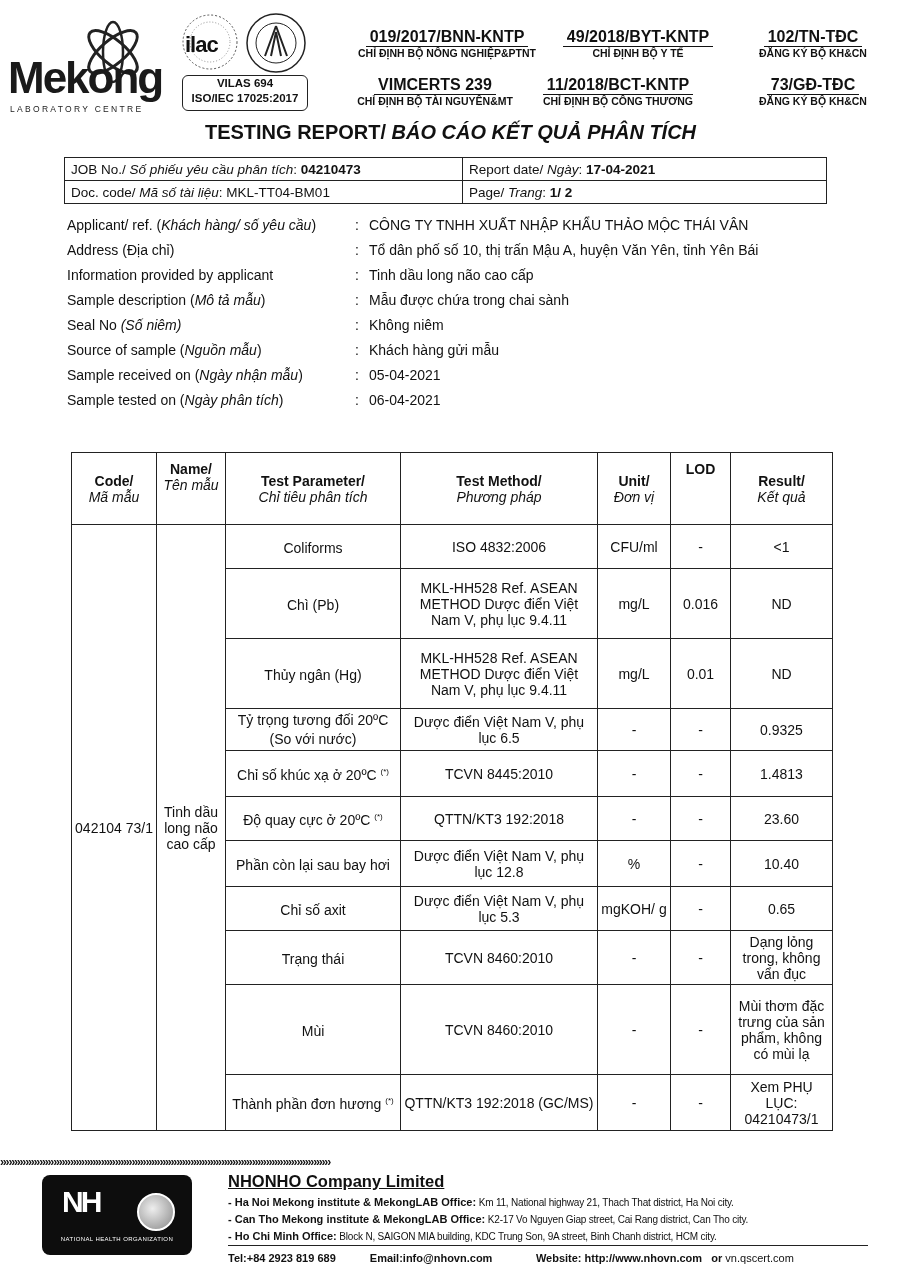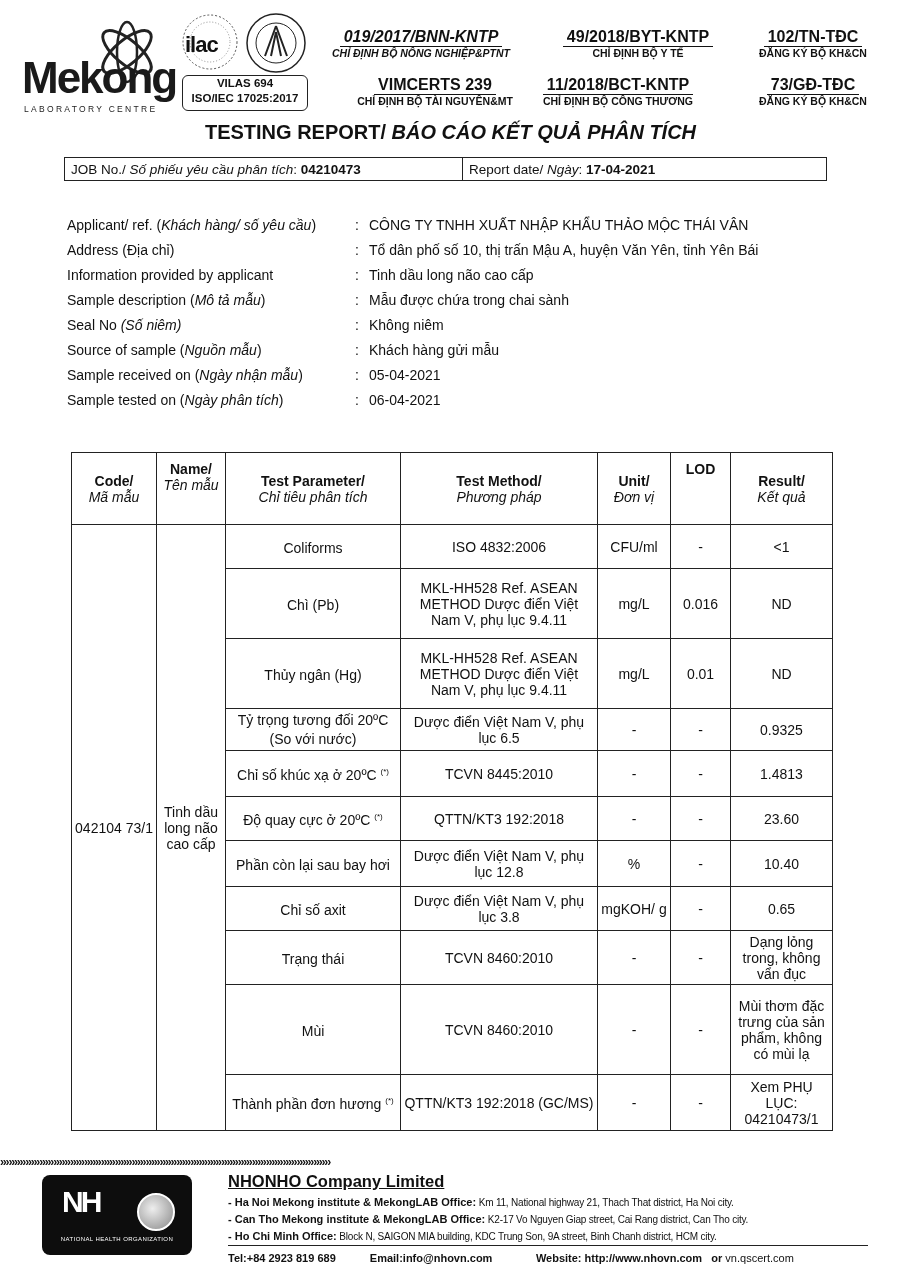--- a/index.html
+++ b/index.html
@@ -1,21 +1,21 @@
 <!DOCTYPE html>
 <html><head>
 <meta charset="utf-8">
 <style>
   html, body { margin: 0; padding: 0; background: #fff; }
   body { width: 901px; height: 1280px; position: relative; overflow: hidden;
          font-family: "Liberation Sans", sans-serif; color: #111; }
   .abs { position: absolute; }
 
   
-  .mekong-logo { left: 22px; top: 12px; width: 150px; height: 100px; }
+  .mekong-logo { left: 8px; top: 12px; width: 150px; height: 100px; }
   .mekong-word { position: absolute; left: 0; top: 44px; font-size: 44px; font-weight: 900;
                  letter-spacing: -2px; color: #1a1a1a; line-height: 44px; }
   .mekong-sub { position: absolute; left: 2px; top: 92px; font-size: 8.5px; letter-spacing: 2.3px; color: #222; }
   .atom { position: absolute; left: 70px; top: 0; width: 70px; height: 80px; }
 
   .ilac { left: 180px; top: 12px; width: 60px; height: 60px; }
   .ilac-text { position:absolute; left: 5px; top: 20px; font-weight: 700; font-size: 22px; letter-spacing:-1px; }
   .boa { left: 245px; top: 12px; width: 62px; height: 62px; }
   .vilas-box { left: 182px; top: 75px; width: 124px; height: 34px; border: 1.5px solid #222; border-radius: 6px;
                text-align: center; font-weight: bold; font-size: 11.5px; line-height: 15px; }
@@ -86,21 +86,21 @@
     <circle cx="31" cy="31" r="20" fill="none" stroke="#222" stroke-width="1"></circle>
     <path d="M31 14 L20 44 M31 14 L42 44 M31 20 L26 44 M31 20 L36 44" stroke="#222" stroke-width="2" fill="none"></path>
   </svg>
 </div>
 
 <div class="abs vilas-box">
   <div>VILAS 694</div>
   <div>ISO/IEC 17025:2017</div>
 </div>
 
-<div class="cert" style="left:316px;top:28px;width:210px;font-style:italic;">
+<div class="cert" style="left:342px;top:28px;width:210px;">
   <div class="code">019/2017/BNN-KNTP</div>
   <div class="desc">CHỈ ĐỊNH BỘ NÔNG NGHIỆP&amp;PTNT</div>
 </div>
 <div class="cert" style="left:548px;top:28px;width:180px;">
   <div class="code">49/2018/BYT-KNTP</div>
   <div class="desc">CHỈ ĐỊNH BỘ Y TẾ</div>
 </div>
 <div class="cert" style="left:745px;top:28px;width:136px;">
   <div class="code">102/TN-TĐC</div>
   <div class="desc">ĐĂNG KÝ BỘ KH&amp;CN</div>
@@ -123,20 +123,28 @@
 </div>
 
 <table class="abs job-table">
   <tbody>
       <tr>
     <td style="width:385px">
       <span>JOB No./ </span><i>Số phiếu yêu cầu phân tích</i>: <b>04210473</b>
     </td>
     <td>
       <span>Report date/ </span><i>Ngày</i>: <b>17-04-2021</b>
+    </td>
+  </tr>
+  <tr>
+    <td>
+      <span>Doc. code/ </span><i>Mã số tài liệu</i>: <span>MKL-TT04-BM01</span>
+    </td>
+    <td>
+      <span>Page/ </span><i>Trang</i>: <b>1/ 2</b>
     </td>
   </tr>
 </tbody>
   </table>
 
 <div class="abs info" id="info-block">
     <div class="info-row">
       <span class="lbl"><span>Applicant/ ref. (</span><i>Khách hàng/ số yêu cầu</i><span>)</span></span>
       <span class="colon">:</span>
       <span class="val">CÔNG TY TNHH XUẤT NHẬP KHẨU THẢO MỘC THÁI VÂN</span>
@@ -237,21 +245,21 @@
       </tr>
       <tr style="height: 46px;">
         <td><span>Phần còn lại sau bay hơi</span> <sup></sup></td>
         <td>Dược điển Việt Nam V, phụ lục 12.8</td>
         <td>%</td>
         <td>-</td>
         <td>10.40</td>
       </tr>
       <tr style="height: 44px;">
         <td><span>Chỉ số axit</span> <sup></sup></td>
-        <td>Dược điển Việt Nam V, phụ lục 3.8</td>
+        <td>Dược điển Việt Nam V, phụ lục 5.3</td>
         <td>mgKOH/ g</td>
         <td>-</td>
         <td>0.65</td>
       </tr>
       <tr style="height: 54px;">
         <td><span>Trạng thái</span> <sup></sup></td>
         <td>TCVN 8460:2010</td>
         <td>-</td>
         <td>-</td>
         <td>Dạng lỏng trong, không vẩn đục</td>

